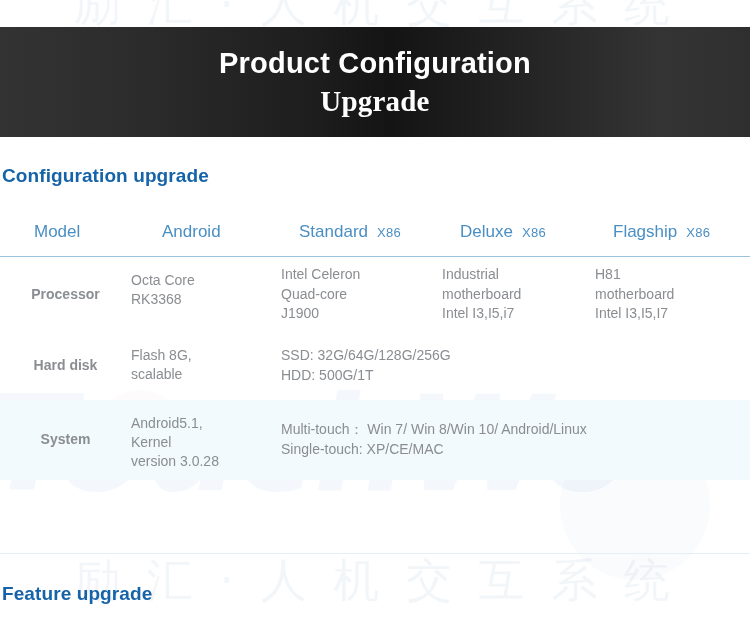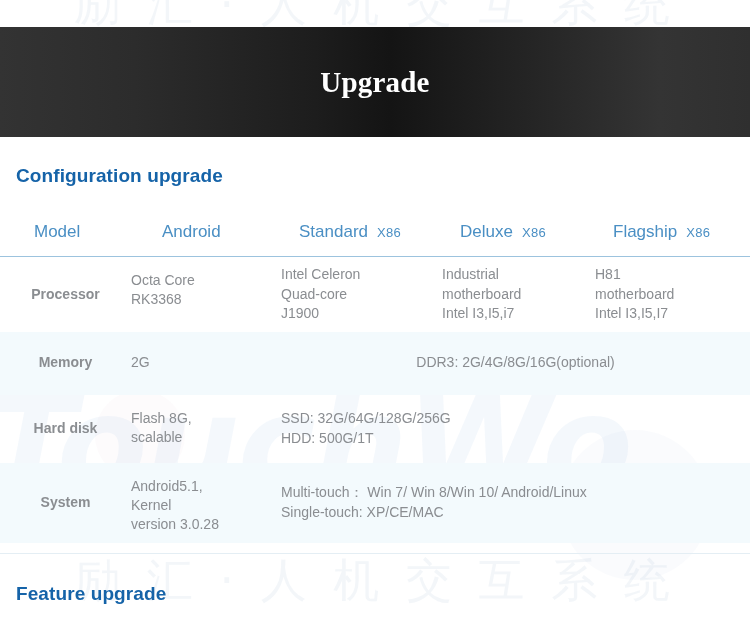--- a/index.html
+++ b/index.html
@@ -47,21 +47,21 @@
     display:flex;align-items:center;justify-content:center;
   }
   .hero-title{
     color:#ffffff;font-weight:700;font-size:29px;line-height:1.32;
     text-align:center;letter-spacing:.2px;
   }
   .hero-title .l2{display:block;font-family:Liberation Serif, serif;}
 
   
   .section-heading{
-    position:absolute;left:16px;z-index:3;
+    position:absolute;left:2px;z-index:3;
     color:#1563a8;font-weight:700;font-size:19px;letter-spacing:.1px;
   }
   .section-heading.config{top:165px;}
   .section-heading.feature{top:583px;}
 
   
   .spec-table{
     position:absolute;left:0;top:207px;width:750px;z-index:3;
     border-collapse:collapse;table-layout:fixed;
   }
@@ -125,20 +125,21 @@
 <div class="wm-layer">
   <div class="wm-cn top">励 汇 · 人 机 交 互 系 统</div>
   <div class="wm-touchwo">TouchWo</div>
   <div class="wm-blob b1"></div>
   <div class="wm-blob b2"></div>
   <div class="wm-cn bottom">励 汇 · 人 机 交 互 系 统</div>
 </div>
 
 <div class="hero">
   <div class="hero-title">
+    <span>Product Configuration</span>
     <span class="l2">Upgrade</span>
   </div>
 </div>
 
 <div class="section-heading config">Configuration upgrade</div>
 
 <table class="spec-table">
   <colgroup>
     <col class="c-model">
       <col class="c-android">
@@ -196,29 +197,20 @@
         <div>motherboard</div>
         <div>Intel I3,I5,i7</div>
       </td>
       <td class="cell-col">
         <div>H81</div>
         <div>motherboard</div>
         <div>Intel I3,I5,I7</div>
       </td>
     </tr>
 
-    <tr class="r-memory shade">
-      <td class="cell-label">Memory</td>
-      <td class="cell-android">
-        <div>2G</div>
-      </td>
-      <td colspan="3" class="cell-span-center">
-        <div class="nowrap">DDR3: 2G/4G/8G/16G(optional)</div>
-      </td>
-    </tr>
 
     <tr class="r-harddisk">
       <td class="cell-label">Hard disk</td>
       <td class="cell-android">
         <div>Flash 8G,</div>
         <div>scalable</div>
       </td>
       <td colspan="3" class="cell-span-left">
         <div class="nowrap">SSD: 32G/64G/128G/256G</div>
         <div class="nowrap">HDD: 500G/1T</div>

